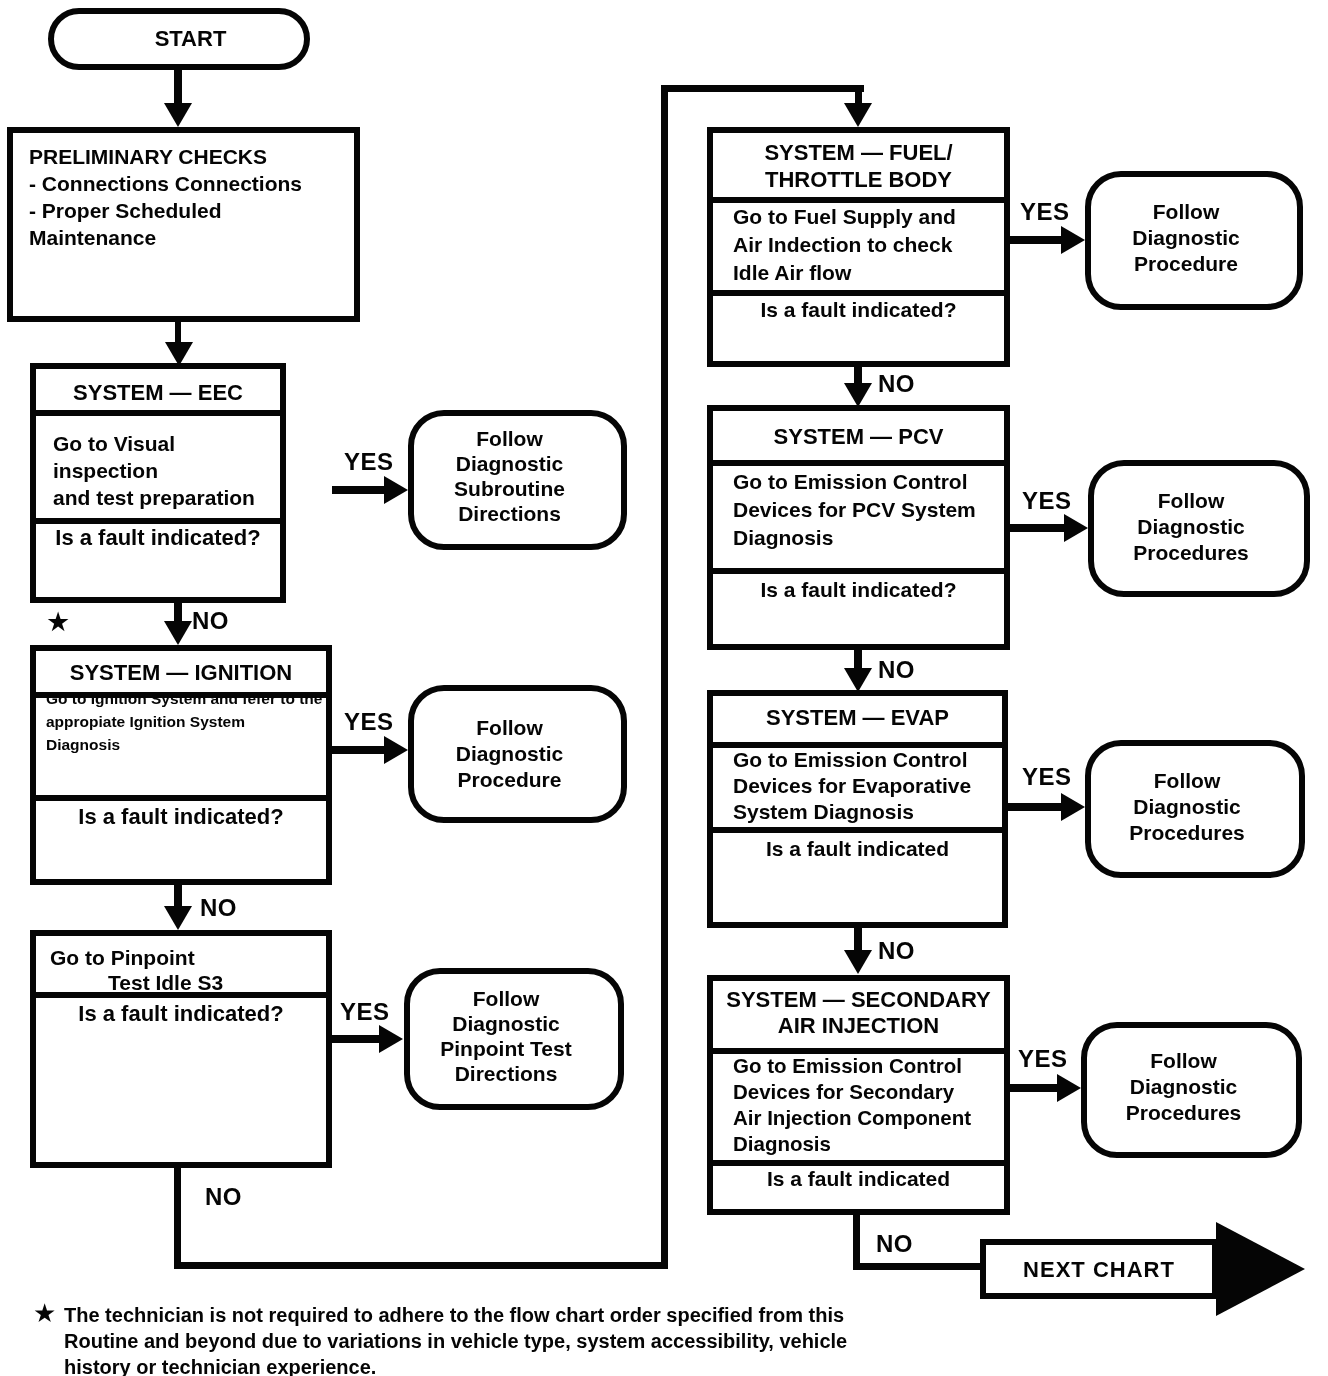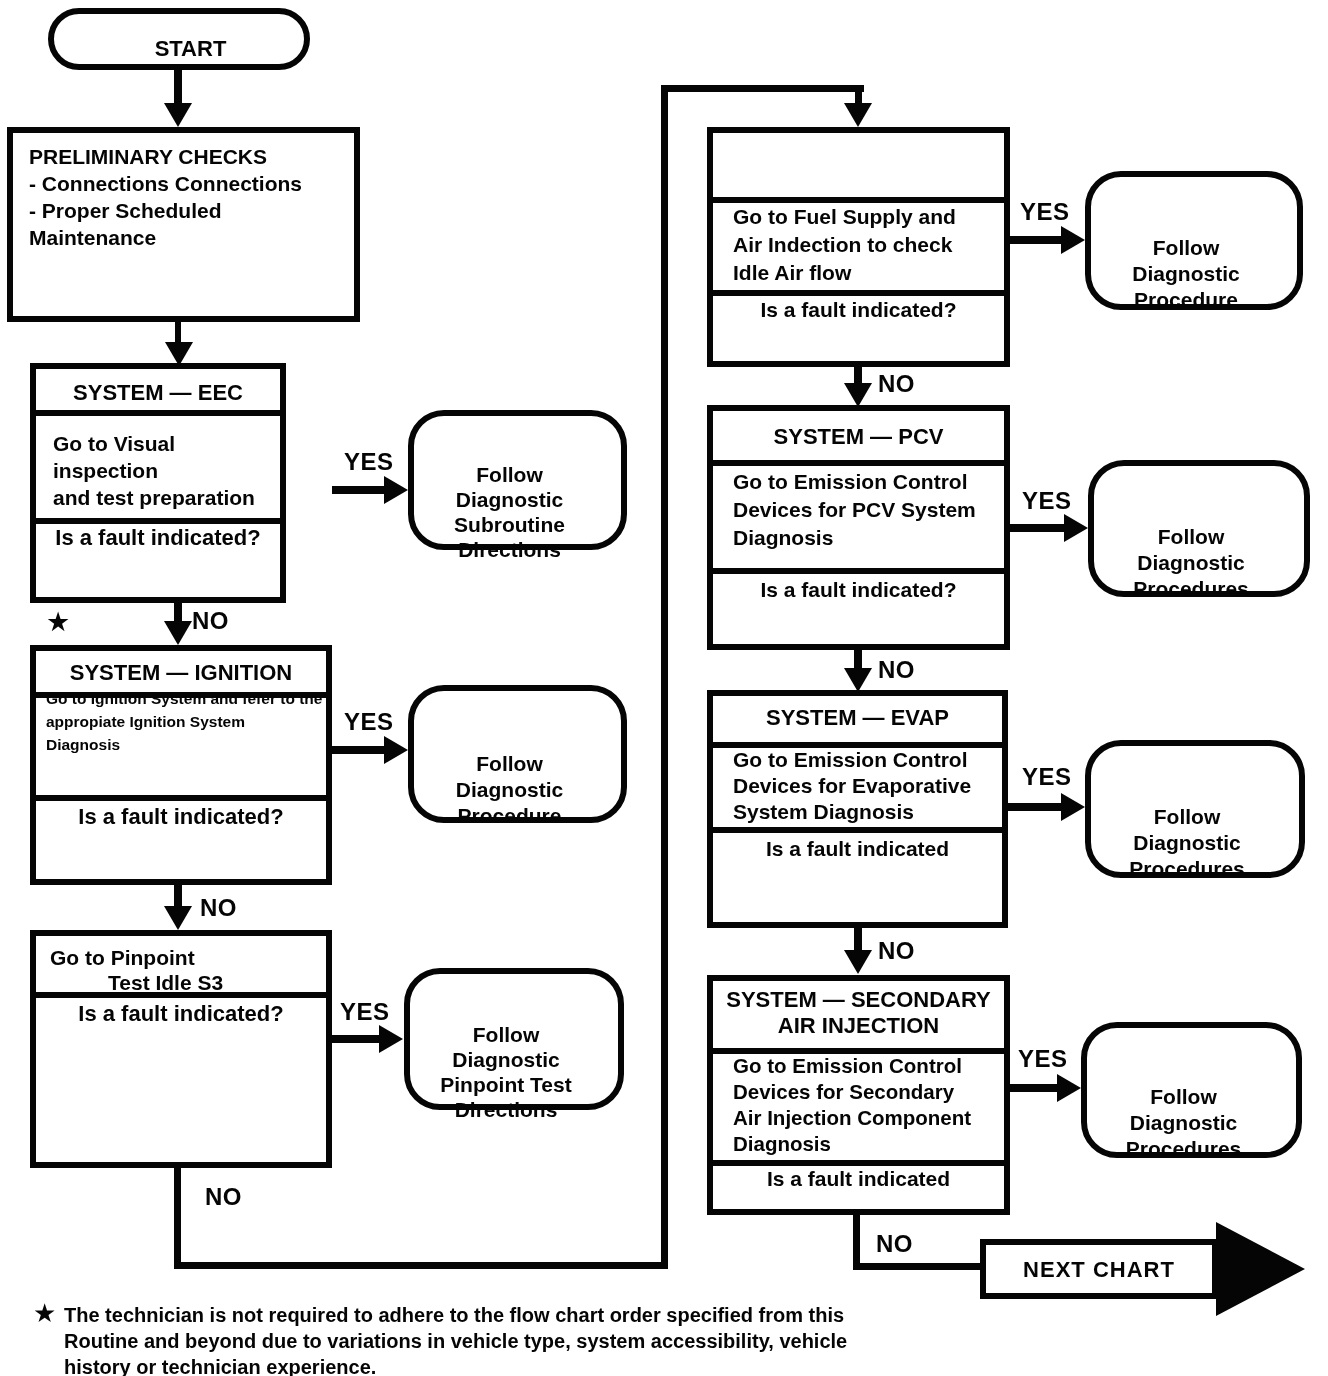--- a/index.html
+++ b/index.html
@@ -15,33 +15,33 @@
   .lbl{position:absolute;font-size:24px;letter-spacing:0.5px;}
   .head-down{position:absolute;width:0;height:0;border-left:14px solid transparent;
              border-right:14px solid transparent;border-top:24px solid #050505;}
   .head-right{position:absolute;width:0;height:0;border-top:14px solid transparent;
               border-bottom:14px solid transparent;border-left:24px solid #050505;}
   .f22{font-size:22px;line-height:27px;}
   .f21{font-size:21px;line-height:27px;}
   .f21t{font-size:21px;line-height:28px;}
   .f20{font-size:20px;line-height:26px;}
   .f155{font-size:15.5px;line-height:23px;}
-  .rlines{position:absolute;left:0;right:16px;text-align:center;font-size:21px;line-height:26px;margin-top:36px;}
+  .rlines{position:absolute;left:0;right:16px;text-align:center;font-size:21px;line-height:26px;}
   .star{position:absolute;font-size:27px;line-height:27px;}
   .next-tri{position:absolute;width:0;height:0;border-top:47px solid transparent;
             border-bottom:47px solid transparent;border-left:89px solid #050505;}
   .foot{position:absolute;font-size:20px;line-height:26px;}
 </style>
 </head>
 <body>
 
 <div class="page">
 
   <div class="box rbox" style="left:48px;top:8px;width:262px;height:62px;border-radius:34px;">
-    <div class="tc f22" style="top:21px;padding-left:23px;">START</div>
+    <div class="tc f22" style="top:11px;padding-left:23px;">START</div>
   </div>
 
   <div>
     <div class="vline" style="left:174px;top:70px;width:8px;height:40px;"></div>
     <div class="head-down" style="left:164px;top:103px;"></div>
   </div>
 
   <div class="box" style="left:7px;top:127px;width:353px;height:195px;">
     <div class="tl f21" style="left:16px;top:10px;">
         <div>PRELIMINARY CHECKS</div>
@@ -143,20 +143,24 @@
   <div>
     <div class="vline" style="left:174px;top:1168px;width:7px;height:101px;"></div>
     <div class="hline" style="left:174px;top:1262px;width:494px;height:7px;"></div>
     <div class="vline" style="left:661px;top:85px;width:7px;height:1184px;"></div>
     <div class="hline" style="left:661px;top:85px;width:203px;height:7px;"></div>
     <div class="vline" style="left:855px;top:88px;width:7px;height:18px;"></div>
     <div class="head-down" style="left:844px;top:103px;"></div>
   </div>
 
   <div class="box" style="left:707px;top:127px;width:303px;height:240px;">
+    <div class="tc f22" style="top:6px;line-height:27px;">
+        <div>SYSTEM — FUEL/</div>
+        <div>THROTTLE BODY</div>
+      </div>
     <div class="hdiv" style="top:64px;"></div>
     <div class="tl f21t" style="left:20px;top:70px;">
         <div>Go to Fuel Supply and</div>
         <div>Air Indection to check</div>
         <div>Idle Air flow</div>
       </div>
     <div class="hdiv" style="top:157px;"></div>
     <div class="tc f21" style="top:163px;">Is a fault indicated?</div>
   </div>
 

